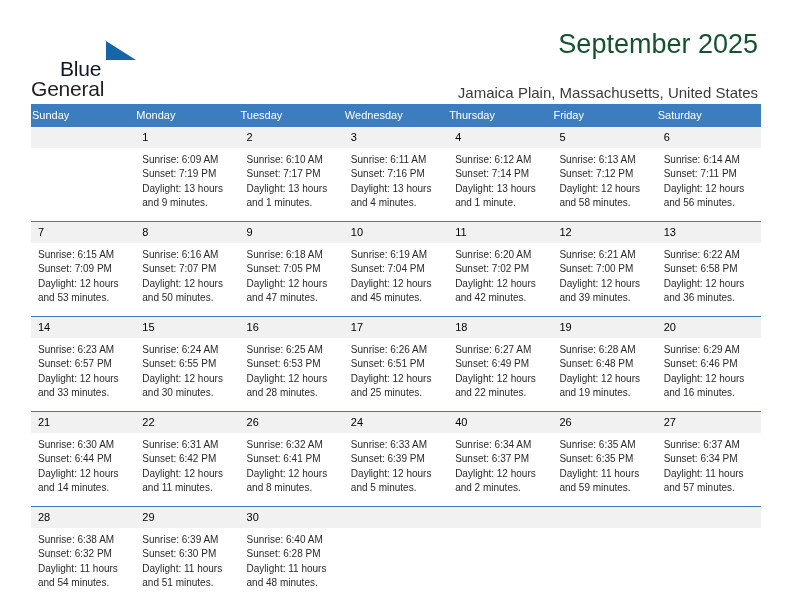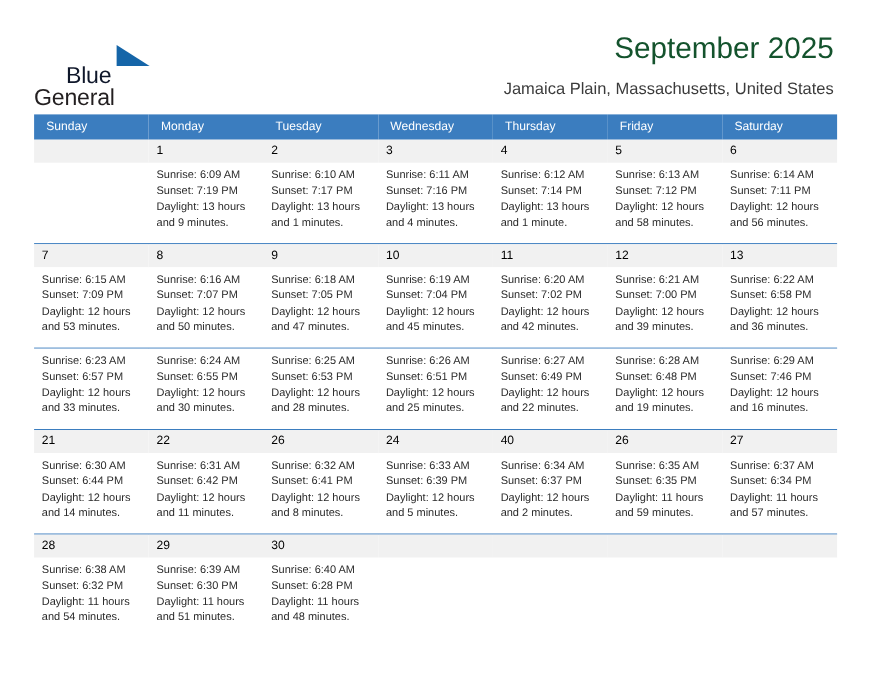--- a/index.html
+++ b/index.html
@@ -68,21 +68,21 @@
     text-align: right;
   }
   .cal-title {
     font-size: 27px;
     color: #14532d;
     font-weight: normal;
     line-height: 32px;
     white-space: nowrap;
   }
   .cal-sub {
-    margin-top: 12px;
+    margin-top: 24px;
     font-size: 15px;
     color: #3b3b3b;
     line-height: 18px;
     white-space: nowrap;
   }
 
   
   .cal {
     position: absolute;
     left: 31px;
@@ -90,21 +90,21 @@
     width: 730px;
     border-collapse: collapse;
     table-layout: fixed;
   }
   .cal th {
     background: #3b7dbf;
     color: #ffffff;
     font-weight: normal;
     font-size: 11px;
     text-align: left;
-    padding: 5px 0 5px 11px;
+    padding: 5px 0 5px 1px;
     line-height: 13px;
     border: none;
   }
   .cal td {
     vertical-align: top;
     padding: 0;
     border: none;
     width: 104.28px;
   }
 
@@ -273,20 +273,29 @@
           <td>
             <div class="line">Sunrise: 6:22 AM</div>
             <div class="line">Sunset: 6:58 PM</div>
             <div class="line">Daylight: 12 hours</div>
             <div class="line">and 36 minutes.</div>
           </td>
         </tr>
         <tr class="week-sep">
           <td colspan="7"></td>
         </tr>
+        <tr class="daynum-row">
+          <td>14</td>
+          <td>15</td>
+          <td>16</td>
+          <td>17</td>
+          <td>18</td>
+          <td>19</td>
+          <td>20</td>
+        </tr>
         <tr class="info-row">
           <td>
             <div class="line">Sunrise: 6:23 AM</div>
             <div class="line">Sunset: 6:57 PM</div>
             <div class="line">Daylight: 12 hours</div>
             <div class="line">and 33 minutes.</div>
           </td>
           <td>
             <div class="line">Sunrise: 6:24 AM</div>
             <div class="line">Sunset: 6:55 PM</div>
@@ -312,21 +321,21 @@
             <div class="line">and 22 minutes.</div>
           </td>
           <td>
             <div class="line">Sunrise: 6:28 AM</div>
             <div class="line">Sunset: 6:48 PM</div>
             <div class="line">Daylight: 12 hours</div>
             <div class="line">and 19 minutes.</div>
           </td>
           <td>
             <div class="line">Sunrise: 6:29 AM</div>
-            <div class="line">Sunset: 7:46 PM</div>
+            <div class="line">Sunset: 6:46 PM</div>
             <div class="line">Daylight: 12 hours</div>
             <div class="line">and 16 minutes.</div>
           </td>
         </tr>
         <tr class="week-sep">
           <td colspan="7"></td>
         </tr>
         <tr class="daynum-row">
           <td>21</td>
           <td>22</td>

